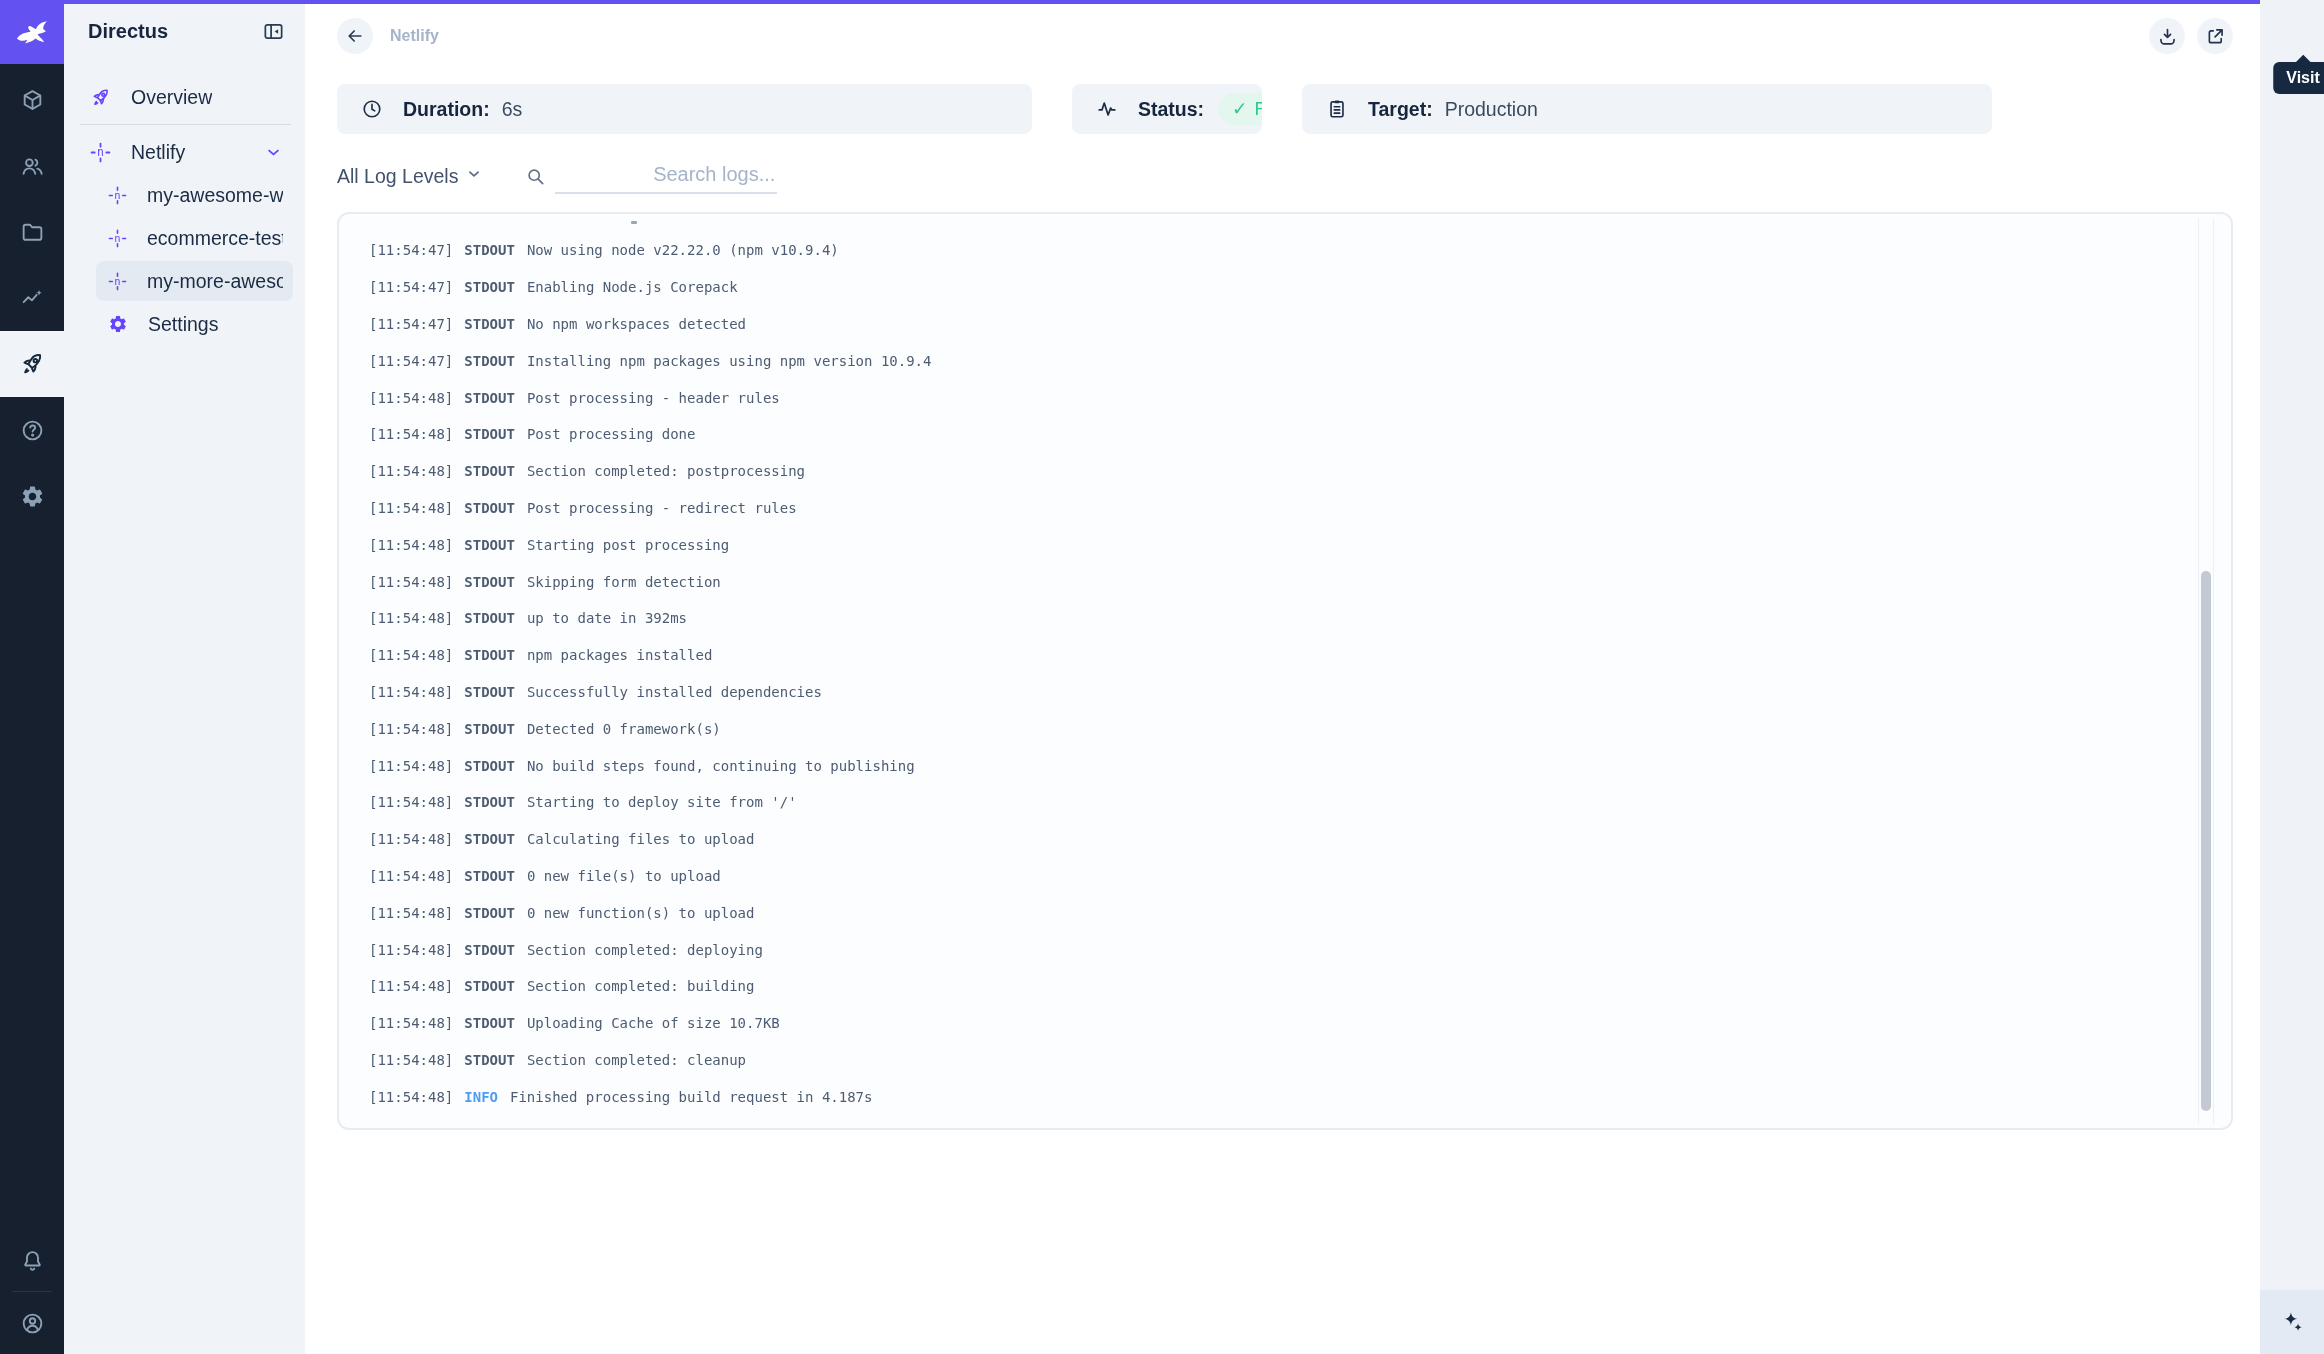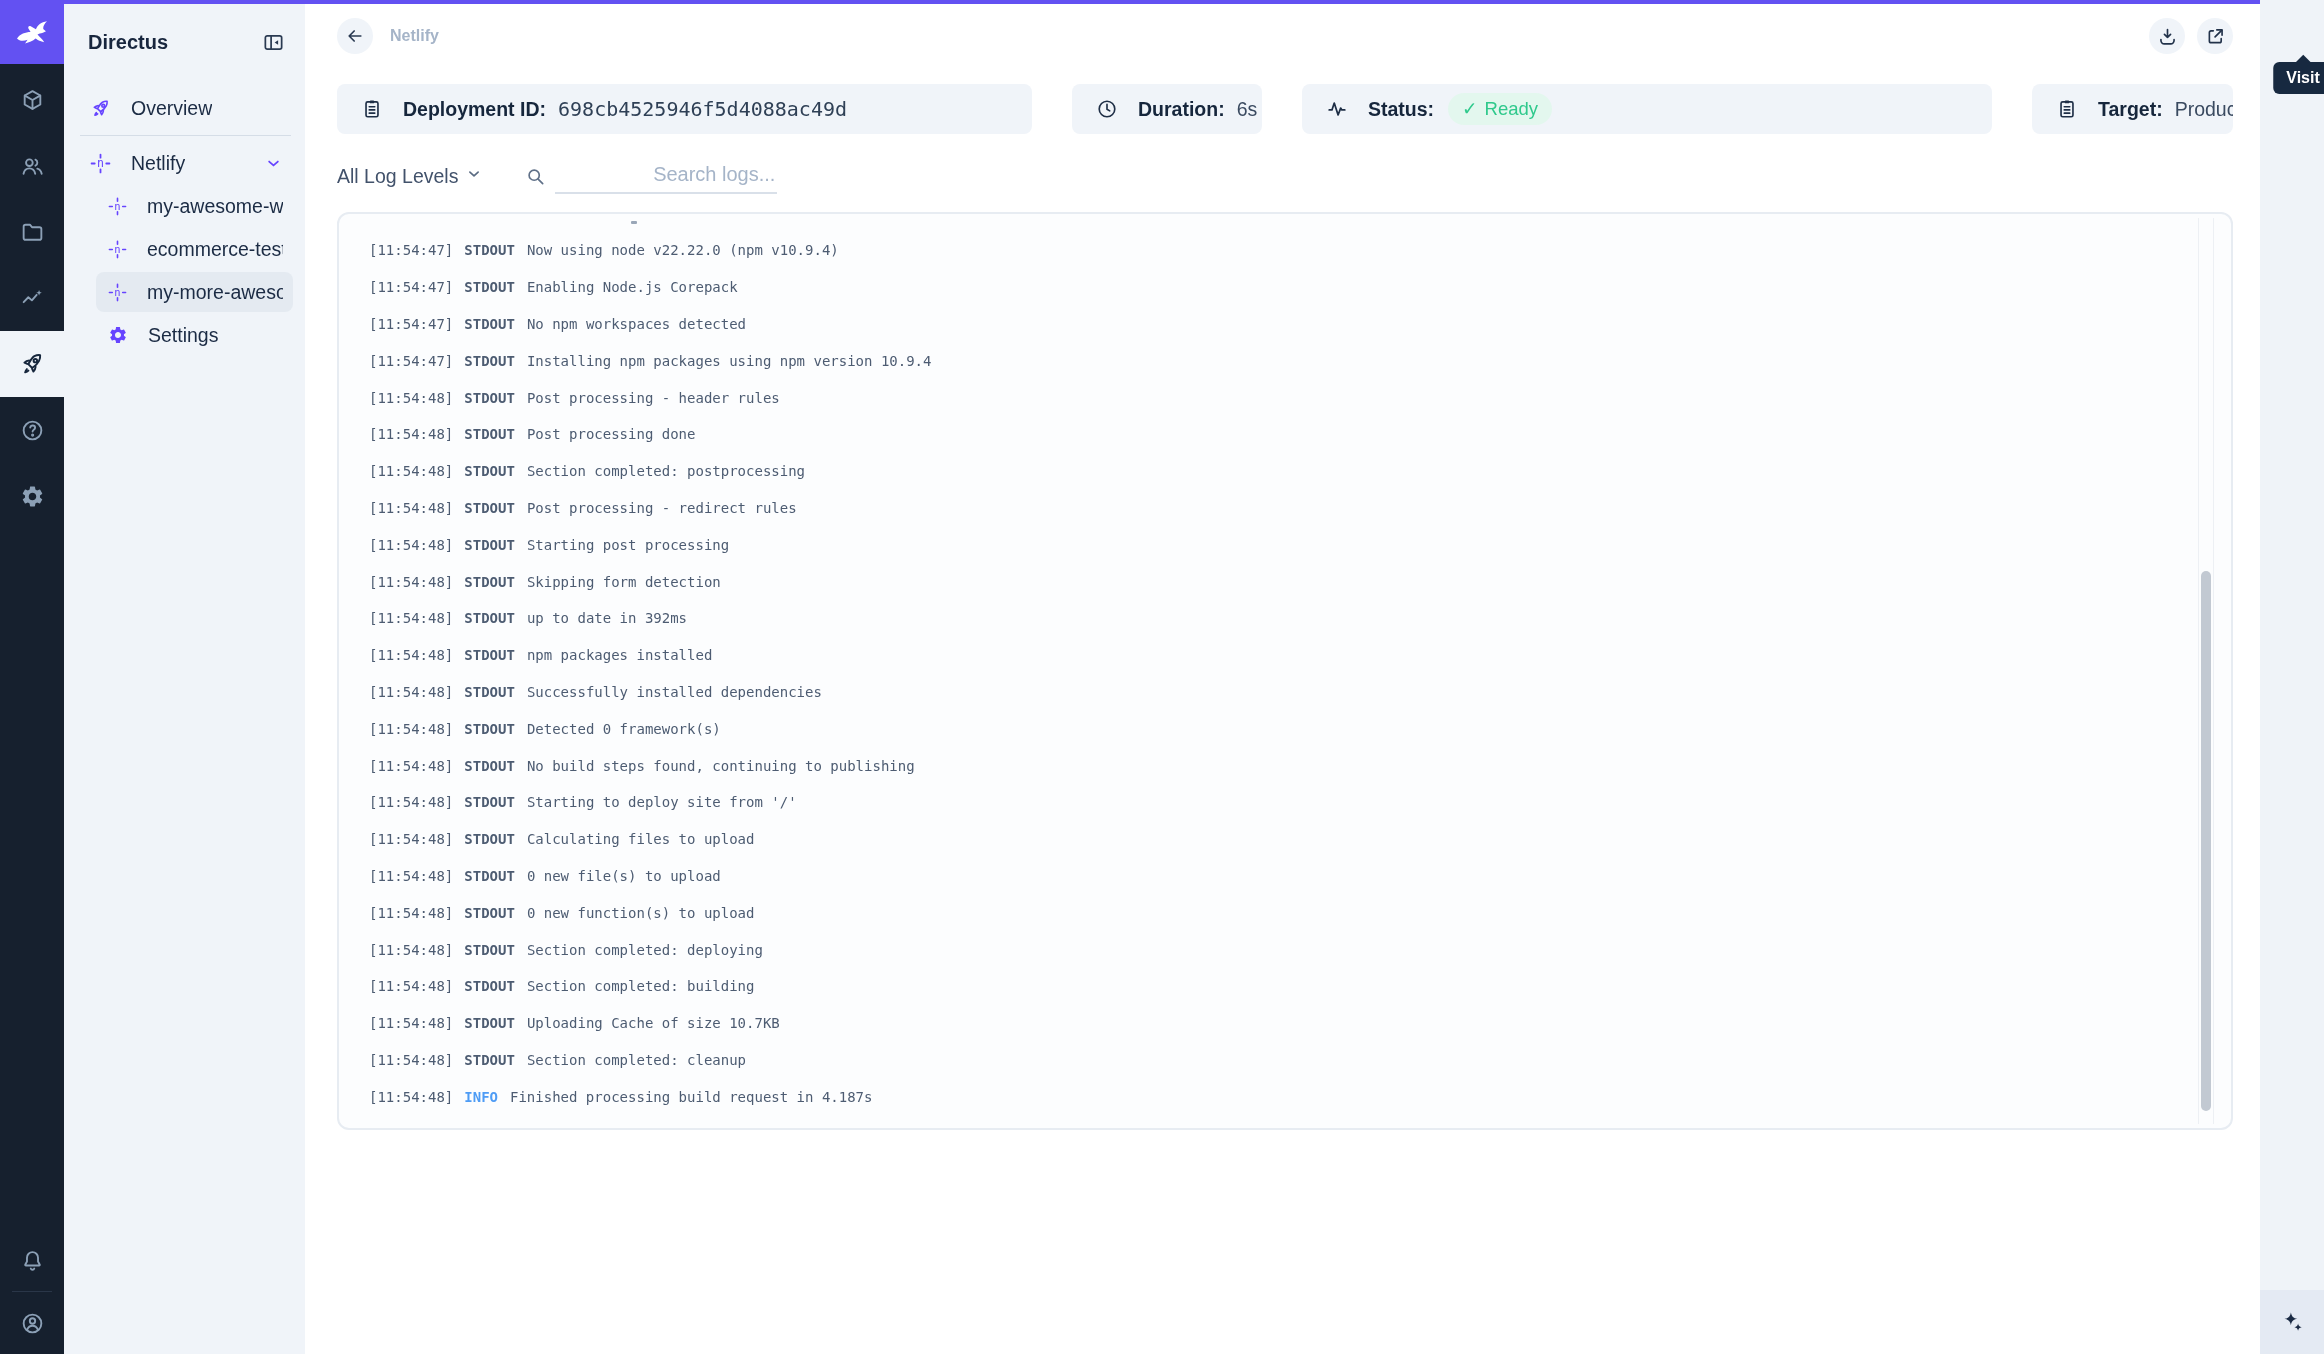--- a/index.html
+++ b/index.html
@@ -34,21 +34,21 @@
     color: var(--module-icon, #8CA0B6); cursor: pointer;
   }
   .mod-item.active { background: var(--sidebar-bg, #F0F4F9); color: #16263C; }
   .mod-bottom { margin-top: auto; display: flex; flex-direction: column; }
   .mod-divider { height: 1px; background: #2A3648; margin: 0 12px; }
   .mod-item.short { height: 62px; }
 
   
   .sidebar {
     width: 241px; height: 100%; background: var(--sidebar-bg, #F0F4F9);
-    flex-shrink: 0; display: flex; flex-direction: column; padding-top: 12px;
+    flex-shrink: 0; display: flex; flex-direction: column; padding-top: 1px;
   }
   .sidebar-header {
     height: 60px; display: flex; align-items: center; padding: 0 20px 0 24px;
   }
   .sidebar-title { font-size: 20px; font-weight: 700; color: #18263E; flex: 1; }
   .collapse-btn { color: #2A3A52; cursor: pointer; display: flex; }
   .sidebar-nav { padding: 16px 12px 0 14px; }
   .nav-row {
     height: 40px; display: flex; align-items: center; gap: 20px;
     padding: 0 10px 0 12px; border-radius: 8px; cursor: pointer;
@@ -360,31 +360,20 @@
               <path d="M13.5 4.5h6v6"></path>
               <path d="M19 5l-7.5 7.5"></path>
           </svg>
         </span>
       </div>
     </div>
     <div class="tooltip">Visit</div>
   </header>
 
   <section class="cards-row">
-    <div class="info-card">
-      <span class="card-icon">
-        <svg width="22" height="22" viewBox="0 0 24 24" fill="none" stroke="currentColor" stroke-width="1.8" stroke-linecap="round" stroke-linejoin="round">
-          <rect x="5.5" y="4.2" width="13" height="16.3" rx="1.8"></rect>
-          <rect x="9.6" y="2.6" width="4.8" height="3.2" rx="1" fill="currentColor" stroke="none"></rect>
-          <path d="M9 9.5h6M9 13h6M9 16.5h6"></path>
-        </svg>
-      </span>
-      <span class="card-label">Deployment ID:</span>
-      <span class="card-value mono">698cb4525946f5d4088ac49d</span>
-    </div>
     <div class="info-card">
       <span class="card-icon">
         <svg width="22" height="22" viewBox="0 0 24 24" fill="none" stroke="currentColor" stroke-width="1.8" stroke-linecap="round" stroke-linejoin="round">
           <circle cx="12" cy="12" r="8.5"></circle>
             <path d="M12 7v5.2l3 1.8"></path>
         </svg>
       </span>
       <span class="card-label">Duration:</span>
       <span class="card-value">6s</span>
     </div>

